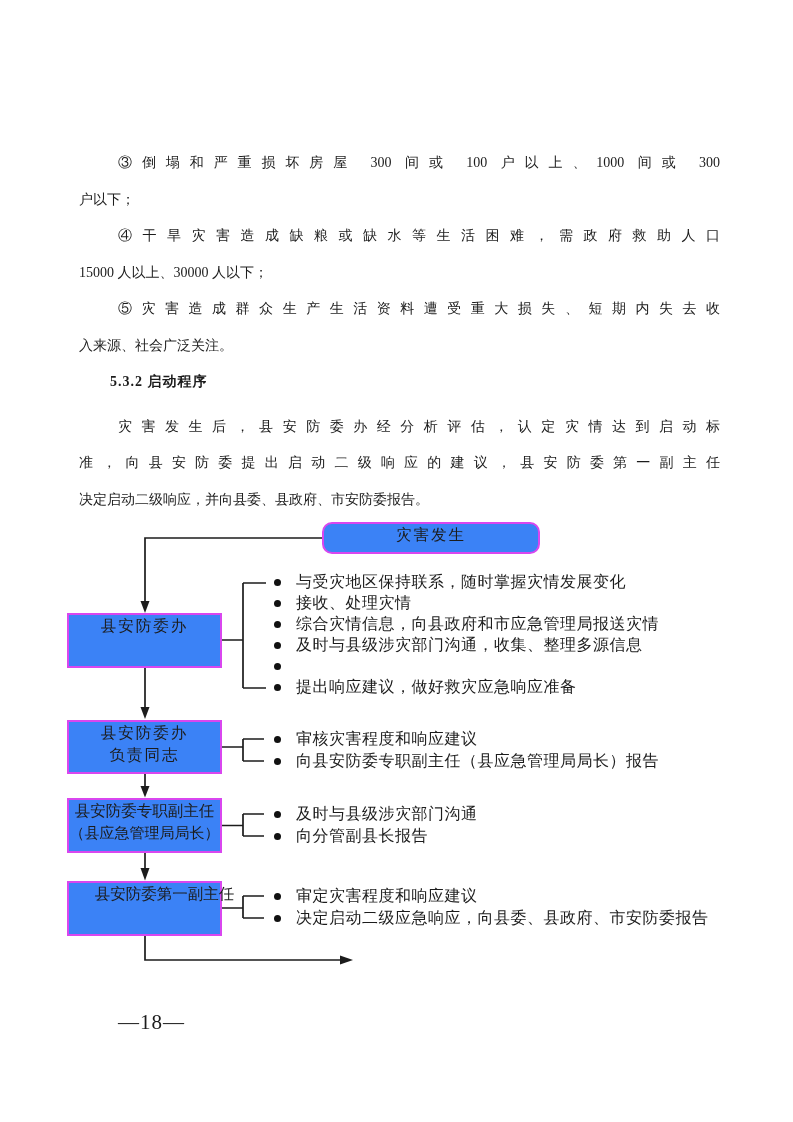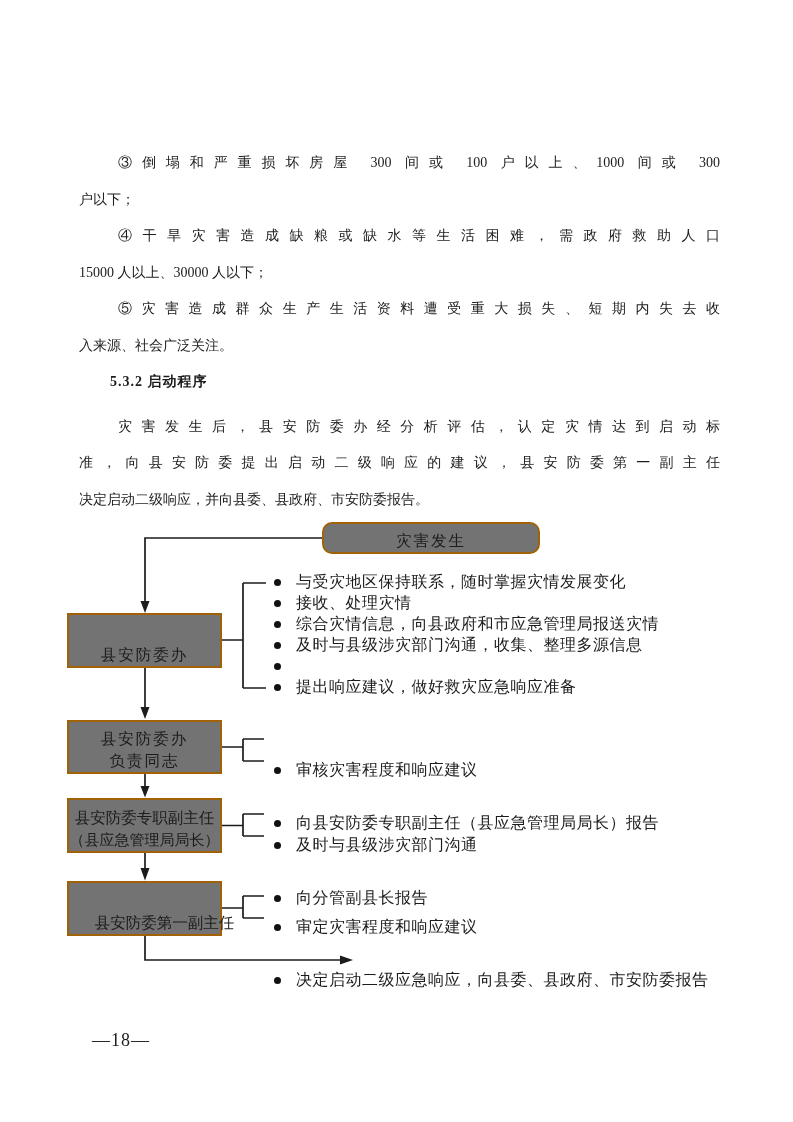--- a/index.html
+++ b/index.html
@@ -12,35 +12,35 @@
   .textblock { position:absolute; left:79px; top:145px; width:641px; font-size:14px; }
   .tline { height:36.5px; line-height:36.5px; }
   .jfull { text-align:justify; text-align-last:justify; }
   .findent { text-indent:39px; }
   .heading { font-weight:bold; text-indent:31px; height:36.5px; line-height:36.5px; margin-bottom:8px; letter-spacing:1px; }
   
   .fc-svg { position:absolute; left:0; top:0; z-index:1; }
   .fc-svg path { stroke:#1c1c1c; stroke-width:1.7; fill:none; }
   .fc-svg polygon { fill:#1c1c1c; stroke:none; }
   .fbox {
-    position:absolute; background:#737373; border:2px solid #a16207; box-sizing:border-box;
-    display:flex; flex-direction:column; justify-content:flex-end; align-items:center;
+    position:absolute; background:#3b82f6; border:2px solid #d946ef; box-sizing:border-box;
+    display:flex; flex-direction:column; justify-content:flex-start; align-items:center;
     font-size:15.5px; z-index:2; text-align:center;
   }
   .rounded { border-radius:10px; }
   .fbox .bl { line-height:22px; white-space:nowrap; }
   .sp2 { letter-spacing:2px; }
   .tight { font-size:15px; }
   .blist { position:absolute; left:274px; z-index:2; }
   .brow { display:flex; align-items:center; height:21px; }
-  .blist-pair .brow { height:22px;margin-top:31px; }
+  .blist-pair .brow { height:22px; }
   .dot { width:7px; height:7px; border-radius:50%; background:#111111; margin-right:15px; flex:none; }
   .btxt { font-size:16px; white-space:nowrap; letter-spacing:0.5px; }
   
-  .footer { position:absolute; left:92px; top:1010px; font-size:18px; letter-spacing:1px;margin-top:20px; }
+  .footer { position:absolute; left:118px; top:1010px; font-size:21px; letter-spacing:1px; }
 </style>
 </head>
 <body>
 
 <div class="page">
 
   <div class="textblock">
     <div class="tline jfull findent">③倒塌和严重损坏房屋 300 间或 100 户以上、1000 间或 300</div>
     <div class="tline">户以下；</div>
     <div class="tline jfull findent">④干旱灾害造成缺粮或缺水等生活困难，需政府救助人口</div>

